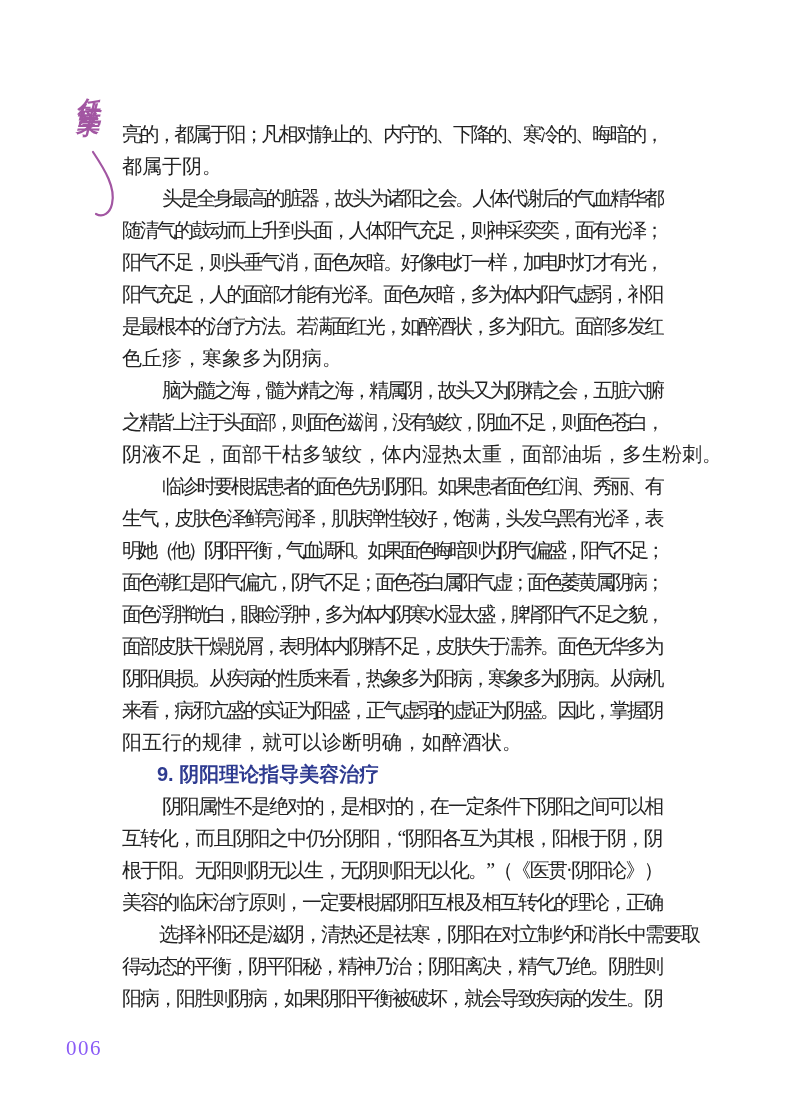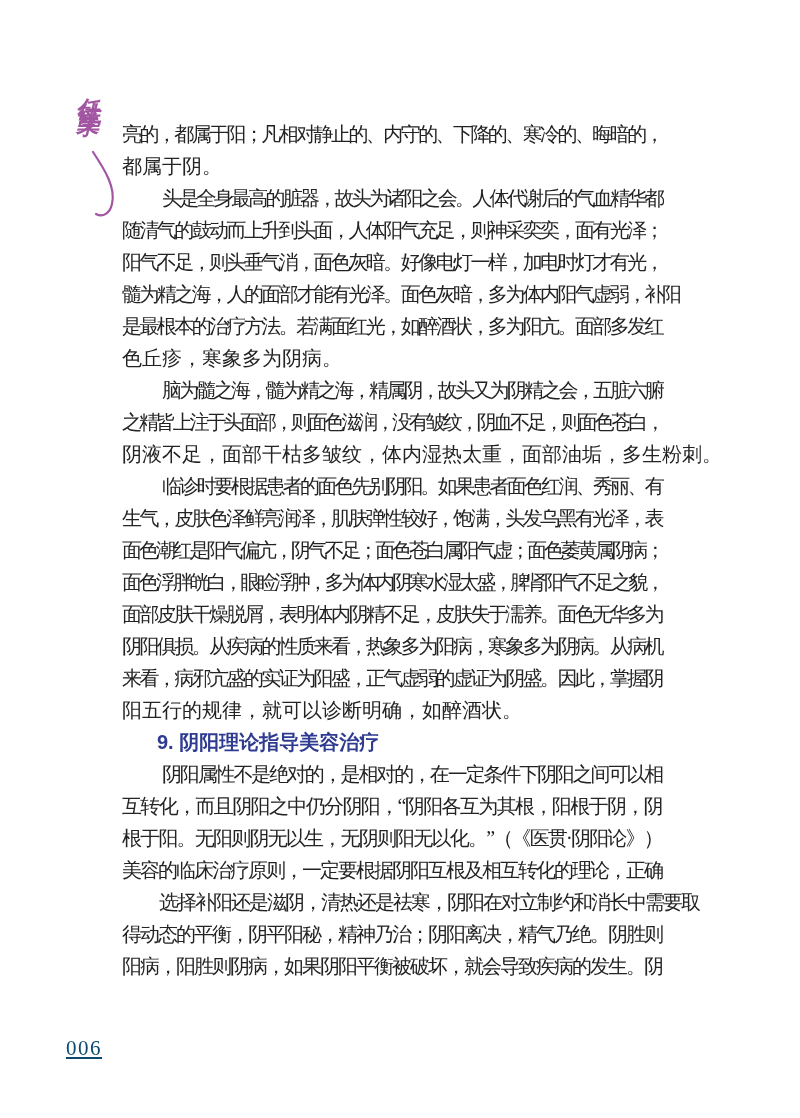--- a/index.html
+++ b/index.html
@@ -37,21 +37,21 @@
   .line > span { display:inline-block; white-space:nowrap; }
   .line.indent { padding-left:40px; }
   .line.heading {
     padding-left:35px;
     font-family:"Liberation Sans", sans-serif;
     font-weight:bold;
     font-size:20px;
   }
   .page-number {
     position:absolute; left:66px; top:1036px;
-    font-size:21px; color:#0c4a6e; letter-spacing:1.5px;text-decoration:underline;
+    font-size:21px; color:#8b5cf6; letter-spacing:1.5px;
   }
 </style>
 </head>
 <body>
 
 <div class="page">
 
   <div class="side-title" style="color: rgb(162, 86, 162);">任针美学</div>
 
   <div class="title-flourish">
@@ -59,28 +59,29 @@
       <path d="M3,2 C15,20 26,38 22,54 C20,63 13,68 6,64" fill="none" stroke="#a256a2" stroke-width="2.2" stroke-linecap="round"></path>
     </svg>
   </div>
 
   <div class="text-column" style="color: rgb(35, 35, 35);">
       <div class="line"><span style="letter-spacing: -2.58065px;">亮的，都属于阳；凡相对静止的、内守的、下降的、寒冷的、晦暗的，</span></div>
       <div class="line"><span>都属于阴。</span></div>
       <div class="line indent"><span style="letter-spacing: -2.75862px;">头是全身最高的脏器，故头为诸阳之会。人体代谢后的气血精华都</span></div>
       <div class="line"><span style="letter-spacing: -2.58065px;">随清气的鼓动而上升到头面，人体阳气充足，则神采奕奕，面有光泽；</span></div>
       <div class="line"><span style="letter-spacing: -2.58065px;">阳气不足，则头垂气消，面色灰暗。好像电灯一样，加电时灯才有光，</span></div>
-      <div class="line"><span style="letter-spacing: -2.58065px;">髓为精之海，人的面部才能有光泽。面色灰暗，多为体内阳气虚弱，补阳</span></div>
+      <div class="line"><span style="letter-spacing: -2.58065px;">阳气充足，人的面部才能有光泽。面色灰暗，多为体内阳气虚弱，补阳</span></div>
       <div class="line"><span style="letter-spacing: -2.58065px;">是最根本的治疗方法。若满面红光，如醉酒状，多为阳亢。面部多发红</span></div>
       <div class="line"><span>色丘疹，寒象多为阴病。</span></div>
       <div class="line indent"><span style="letter-spacing: -2.75862px;">脑为髓之海，髓为精之海，精属阴，故头又为阴精之会，五脏六腑</span></div>
       <div class="line"><span style="letter-spacing: -3.125px;">之精皆上注于头面部，则面色滋润，没有皱纹，阴血不足，则面色苍白，</span></div>
       <div class="line"><span>阴液不足，面部干枯多皱纹，体内湿热太重，面部油垢，多生粉刺。</span></div>
       <div class="line indent"><span style="letter-spacing: -2.75862px;">临诊时要根据患者的面色先别阴阳。如果患者面色红润、秀丽、有</span></div>
       <div class="line"><span style="letter-spacing: -2.58065px;">生气，皮肤色泽鲜亮润泽，肌肤弹性较好，饱满，头发乌黑有光泽，表</span></div>
+      <div class="line"><span style="letter-spacing: -3.63636px;">明她（他）阴阳平衡，气血调和。如果面色晦暗则为阴气偏盛，阳气不足；</span></div>
       <div class="line"><span style="letter-spacing: -3.125px;">面色潮红是阳气偏亢，阴气不足；面色苍白属阳气虚；面色萎黄属阴病；</span></div>
       <div class="line"><span style="letter-spacing: -3.125px;">面色浮胖㿠白，眼睑浮肿，多为体内阴寒水湿太盛，脾肾阳气不足之貌，</span></div>
       <div class="line"><span style="letter-spacing: -2.58065px;">面部皮肤干燥脱屑，表明体内阴精不足，皮肤失于濡养。面色无华多为</span></div>
       <div class="line"><span style="letter-spacing: -2.58065px;">阴阳俱损。从疾病的性质来看，热象多为阳病，寒象多为阴病。从病机</span></div>
       <div class="line"><span style="letter-spacing: -2.58065px;">来看，病邪亢盛的实证为阳盛，正气虚弱的虚证为阴盛。因此，掌握阴</span></div>
       <div class="line"><span>阳五行的规律，就可以诊断明确，如醉酒状。</span></div>
       <div class="line heading" style="color: rgb(46, 59, 144);"><span>9. 阴阳理论指导美容治疗</span></div>
       <div class="line indent"><span style="letter-spacing: -2.14286px;">阴阳属性不是绝对的，是相对的，在一定条件下阴阳之间可以相</span></div>
       <div class="line"><span style="letter-spacing: -1.62969px;">互转化，而且阴阳之中仍分阴阳，“阴阳各互为其根，阳根于阴，阴</span></div>
       <div class="line"><span style="letter-spacing: -1.79183px;">根于阳。无阳则阴无以生，无阴则阳无以化。”（《医贯·阴阳论》）</span></div>

